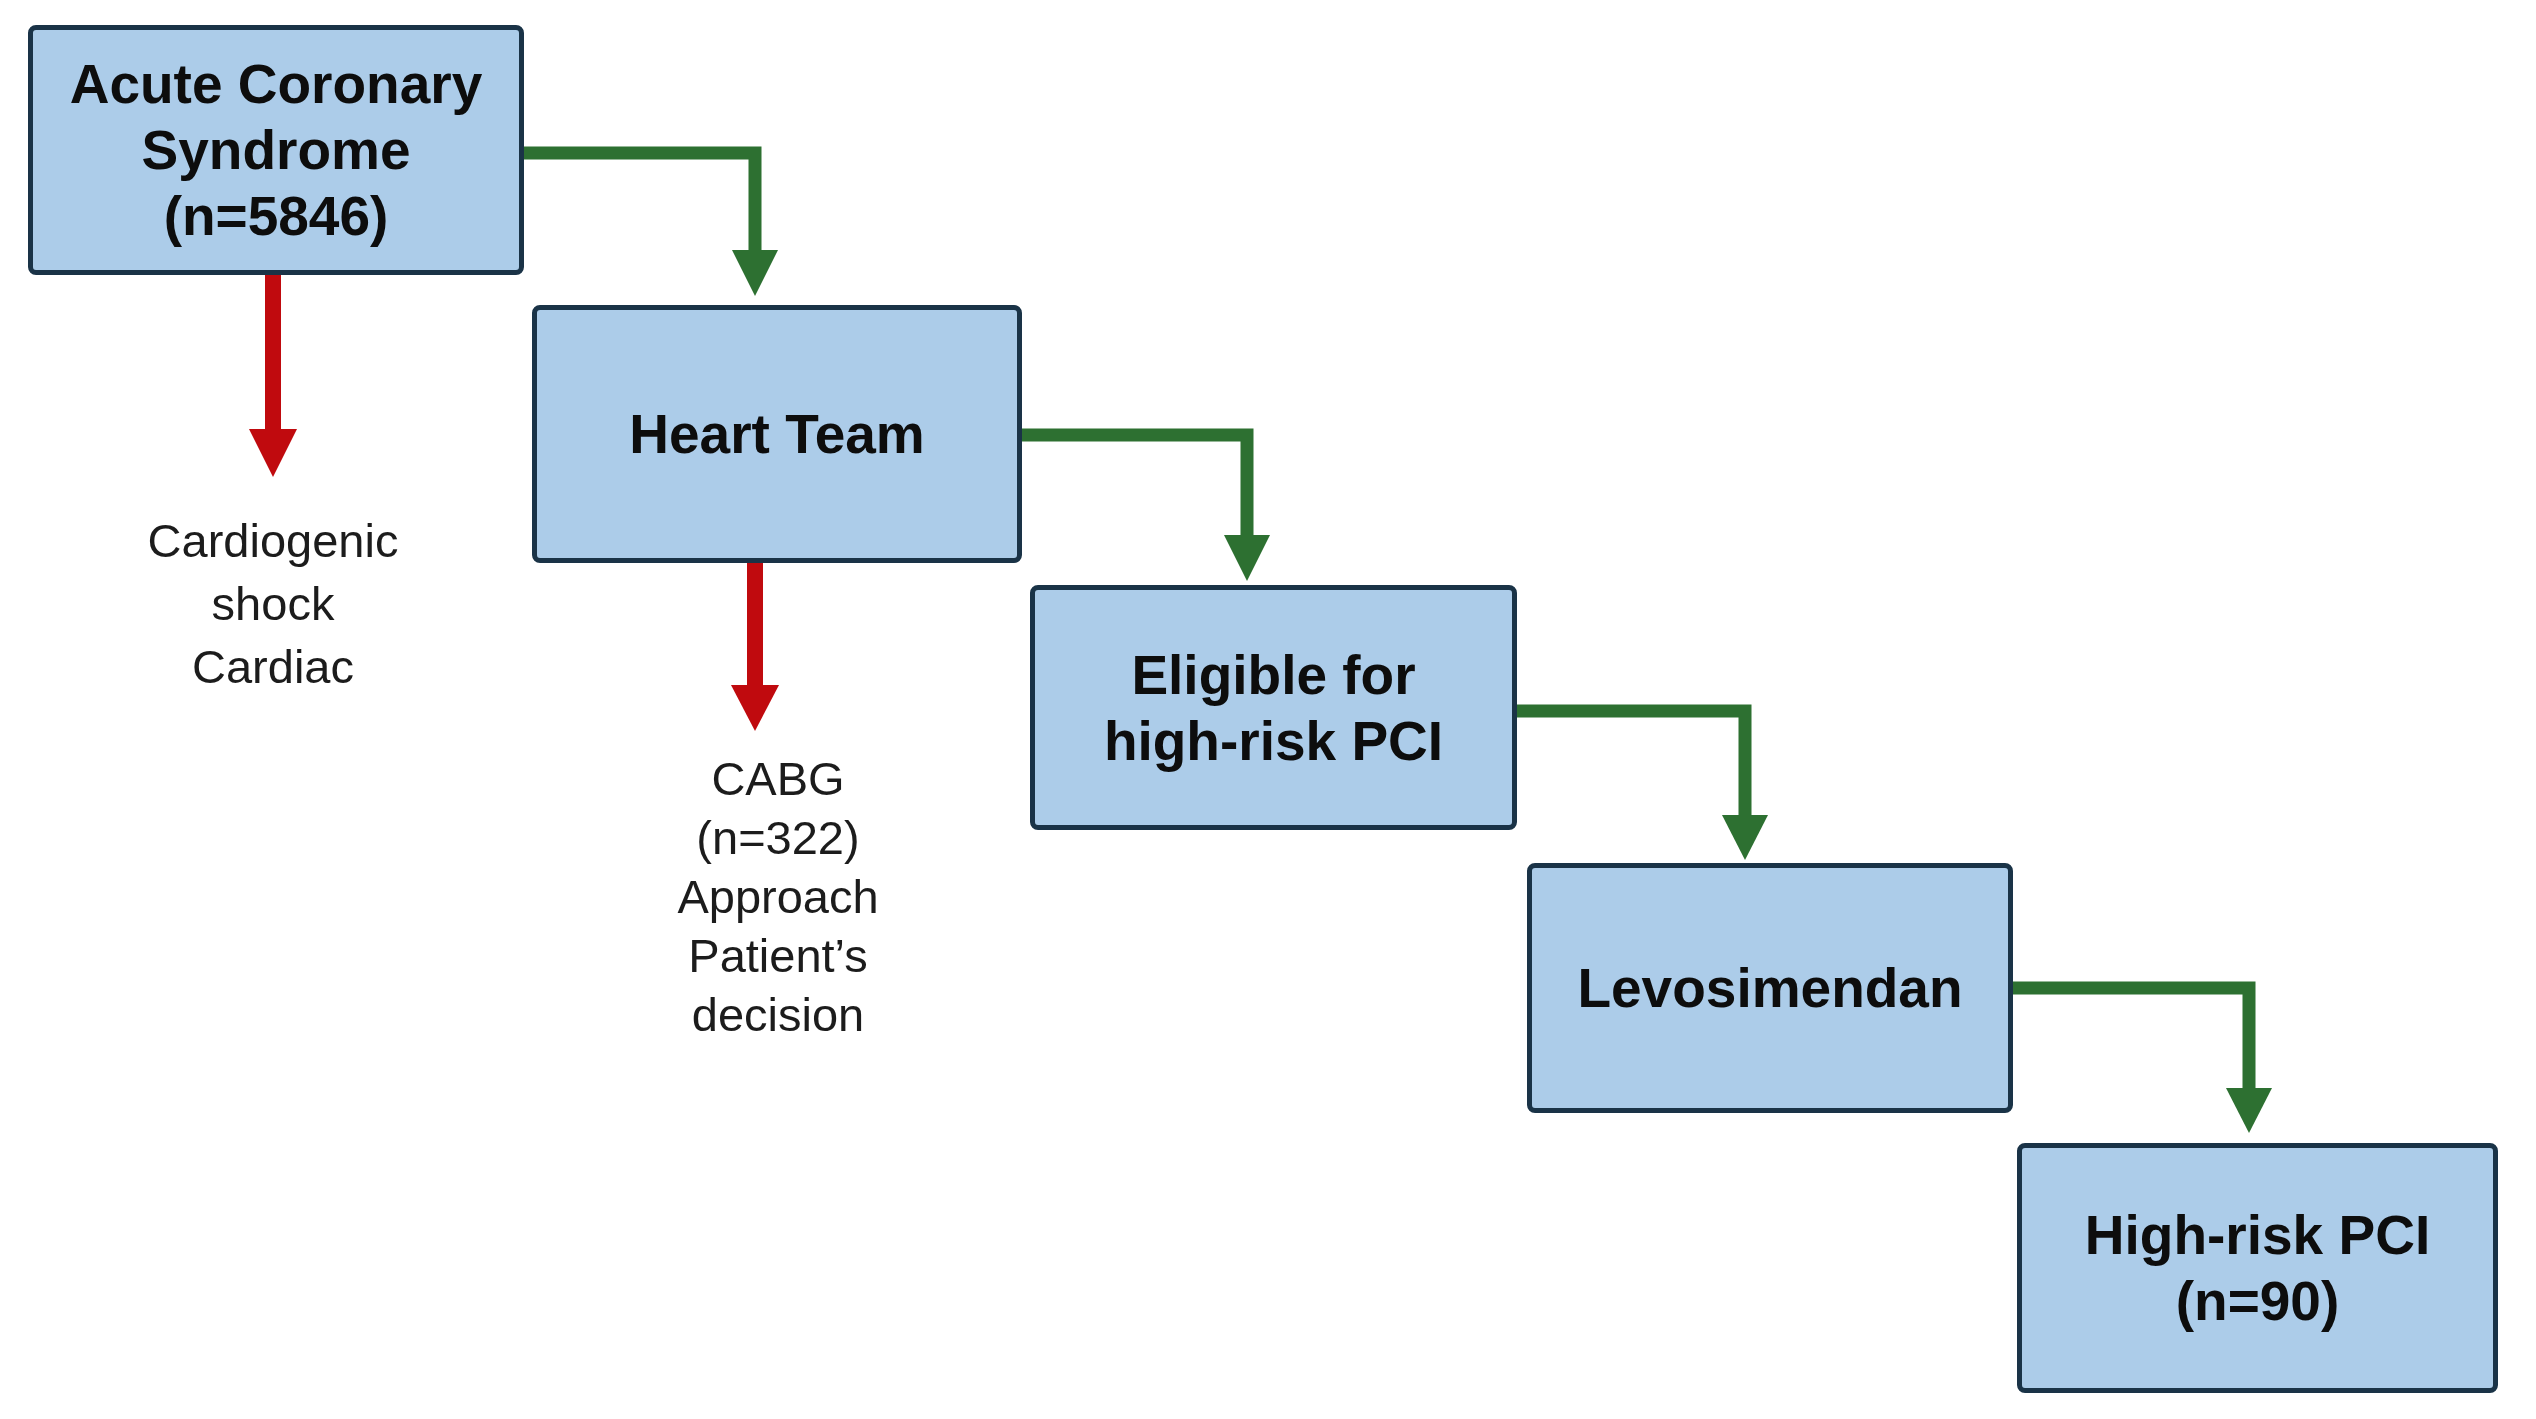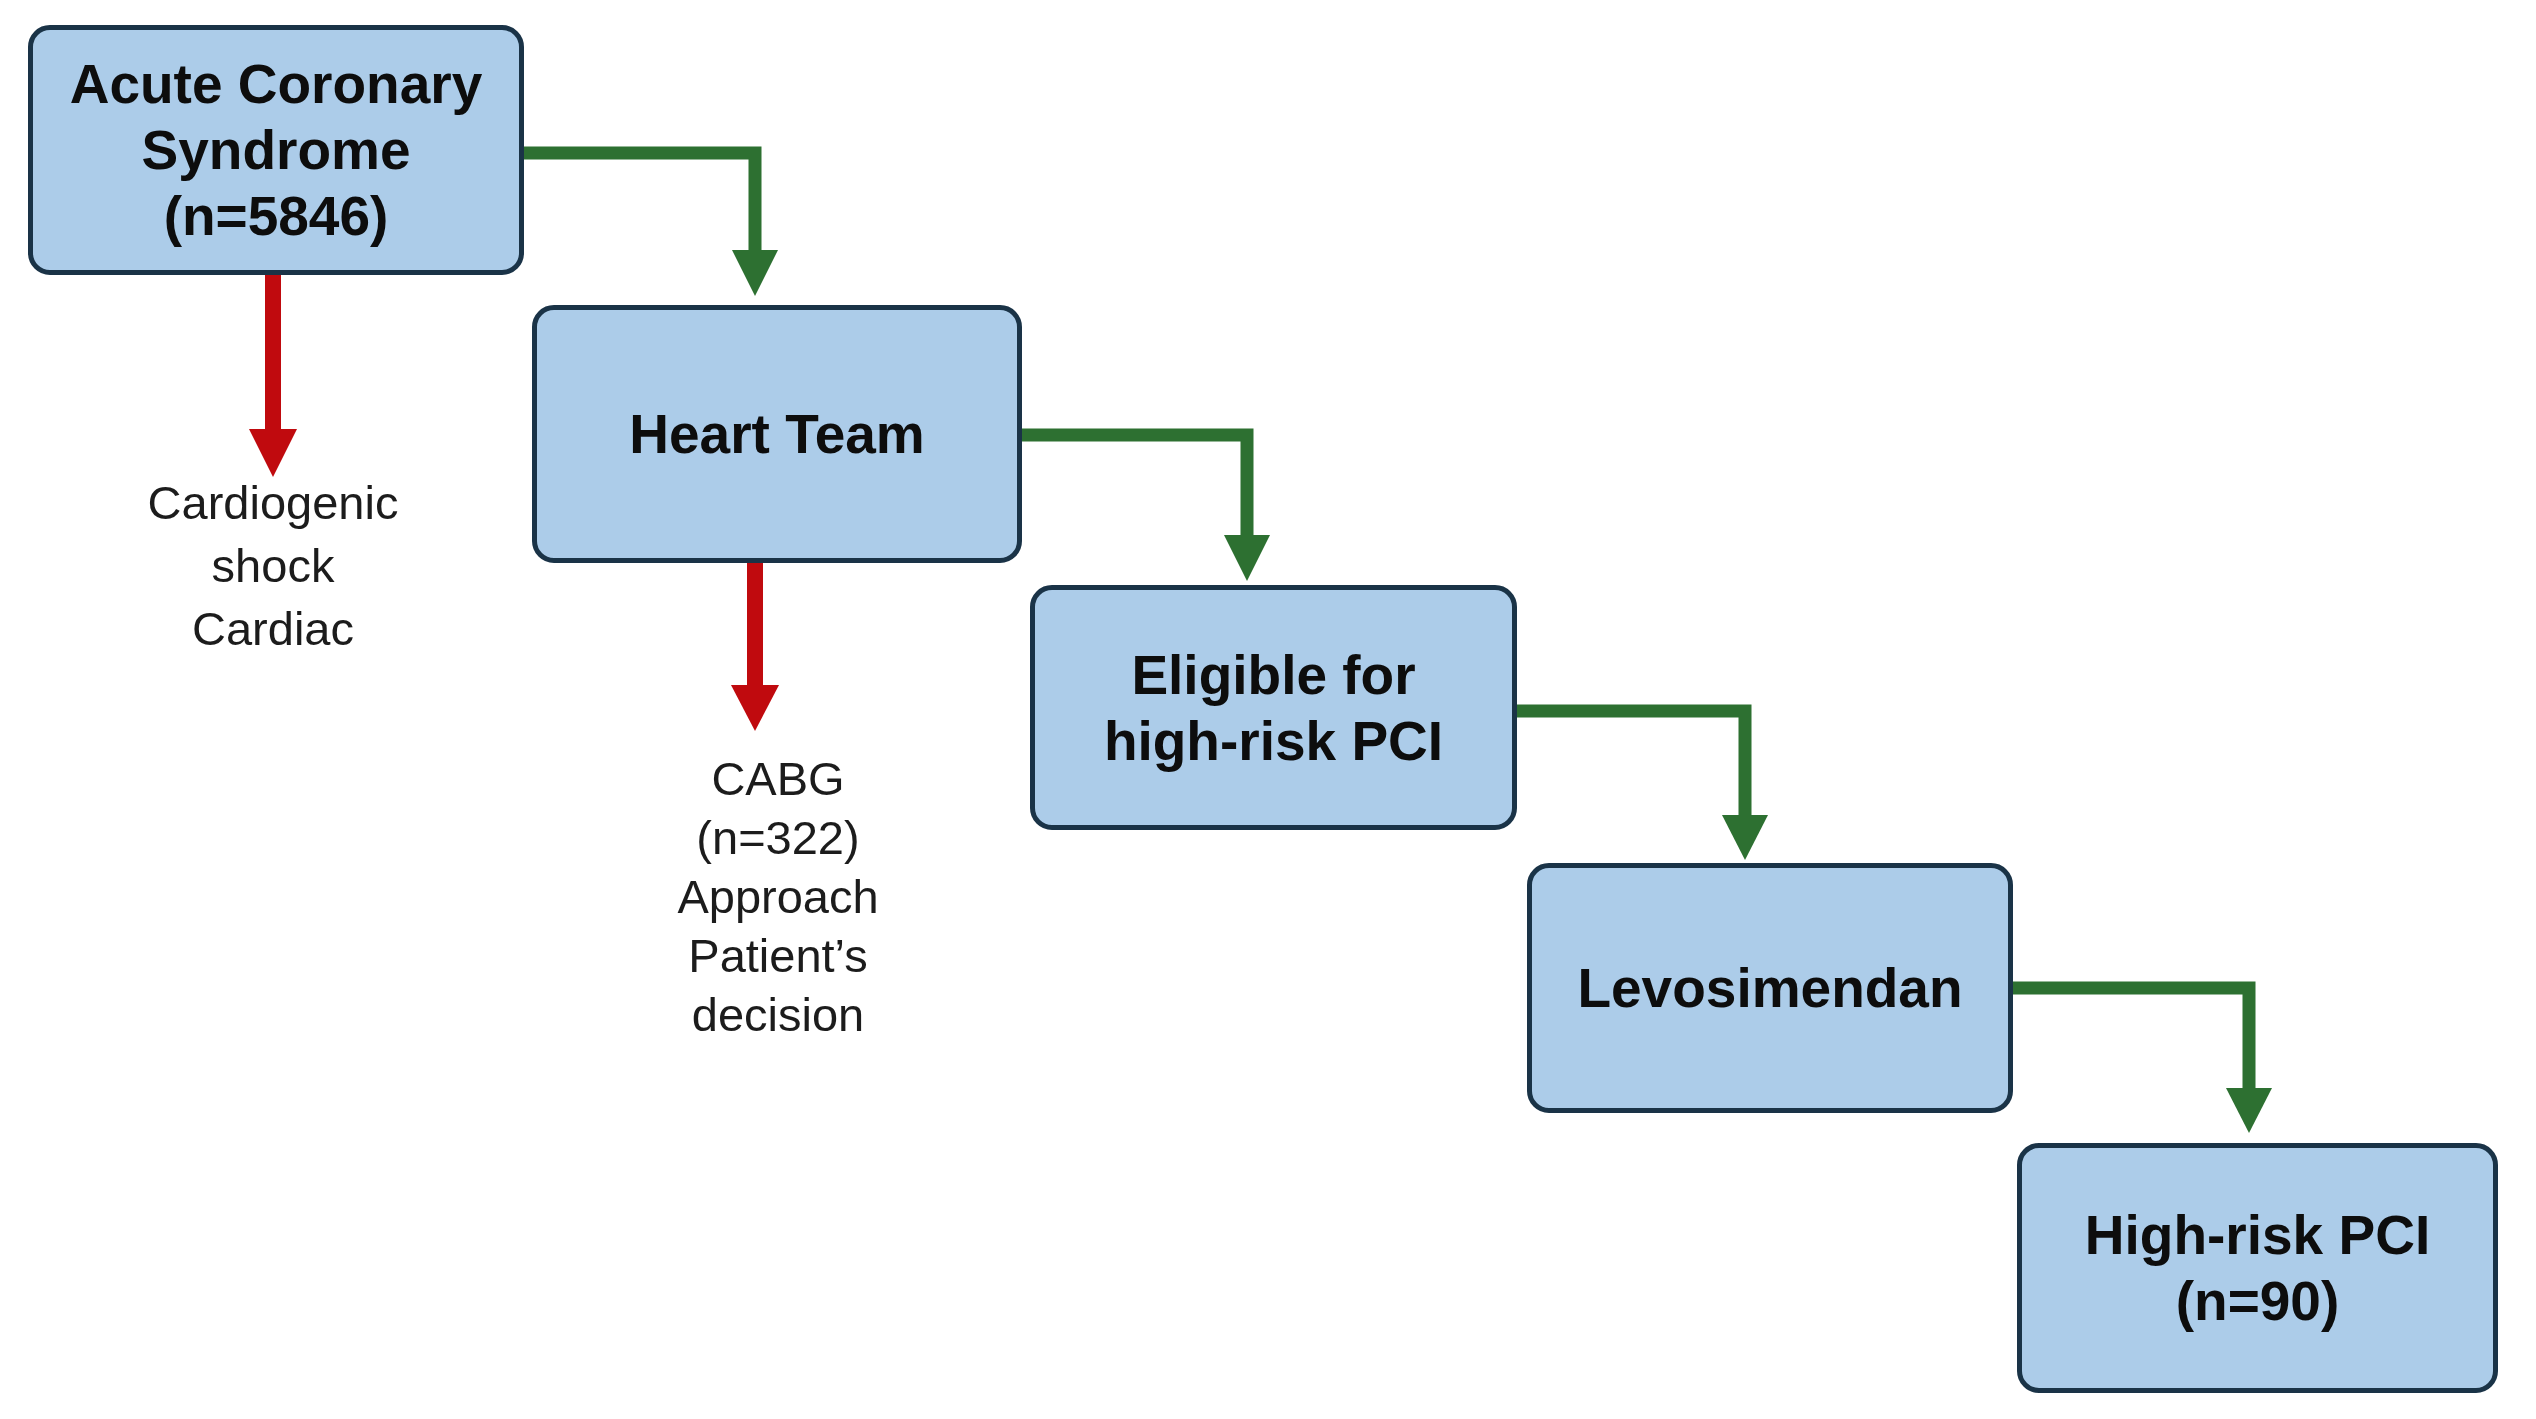--- a/index.html
+++ b/index.html
@@ -20,21 +20,21 @@
     left: 0;
     top: 0;
     width: 2536px;
     height: 1419px;
   }
   .flow-box {
     position: absolute;
     box-sizing: border-box;
     background: var(--box-fill, #accce9);
     border: 5px solid var(--box-border, #1a3347);
-    border-radius: 22px;
+    border-radius: 8px;
     display: flex;
     flex-direction: column;
     justify-content: center;
     align-items: center;
     text-align: center;
     font-weight: bold;
     font-size: 55px;
     line-height: 66px;
     color: var(--text, #0d0d0d);
   }
@@ -49,21 +49,21 @@
   #box-eligible { left: 1030px; top: 585px;  width: 487px; height: 245px; }
   #box-levo     { left: 1527px; top: 863px;  width: 486px; height: 250px; }
   #box-pci      { left: 2017px; top: 1143px; width: 481px; height: 250px; }
   .exclusion-note {
     position: absolute;
     text-align: center;
     font-size: 47px;
     font-weight: normal;
     color: var(--note-text, #1c1c1c);
   }
-  #note-acs   { left: 23px;  top: 471px; width: 500px; line-height: 63px; }
+  #note-acs   { left: 23px;  top: 509px; width: 500px; line-height: 63px; }
   #note-heart { left: 528px; top: 749px; width: 500px; line-height: 59px; }
   .note-line { white-space: nowrap; }
 </style>
 </head>
 <body>
 
 <div id="canvas">
 
   <svg id="arrow-layer" viewBox="0 0 2536 1419" xmlns="http://www.w3.org/2000/svg">
 

